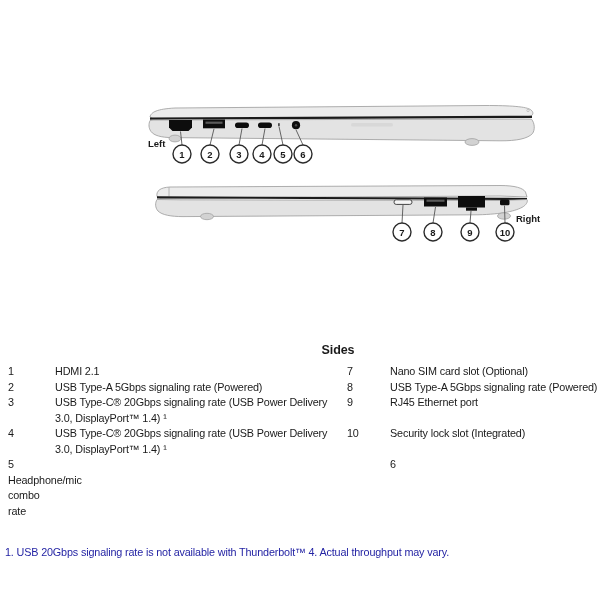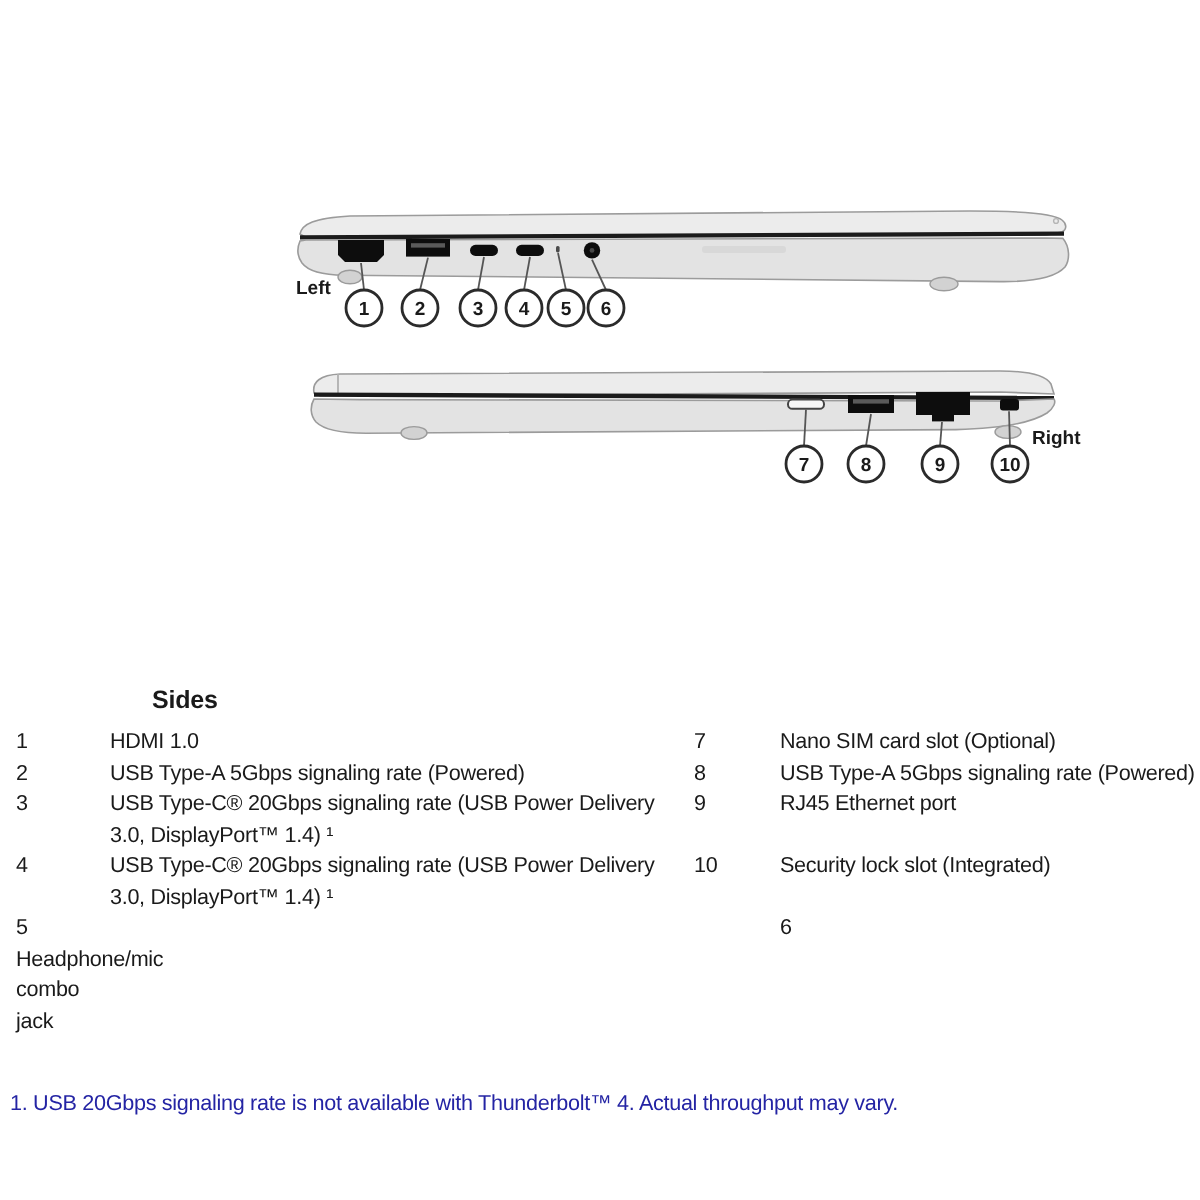--- a/index.html
+++ b/index.html
@@ -21,21 +21,21 @@
     display:grid;
     grid-template-columns:47px 292px 43px 213px;
     padding-left:8px;box-sizing:border-box;
     font-size:10.8px;line-height:15.5px;letter-spacing:-0.15px;
   }
   .ports-table .cell{align-self:start;}
   .ports-table .desc2{white-space:nowrap;}
   .table-header{
     position:absolute;left:0;top:343px;width:600px;
     padding-left:76px;box-sizing:border-box;
-    text-align:left;font-size:12.5px;font-weight:bold;letter-spacing:-0.1px;
+    text-align:center;font-size:12.5px;font-weight:bold;letter-spacing:-0.1px;
   }
   .footnote{
     position:absolute;left:5px;top:502px;width:590px;
     font-size:10.8px;letter-spacing:-0.15px;margin-top:44px;
   }
 </style>
 </head>
 <body>
 
 <div class="stage">
@@ -126,21 +126,21 @@
       <text x="355" y="55.5" class="callout-num">10</text>
     </g>
     <text x="366" y="42" class="side-label">Right</text>
   </svg>
 
   <div class="table-header">Sides</div>
 
   <div class="ports-table">
 
     <div class="cell num">1</div>
-    <div class="cell desc">HDMI 1.0</div>
+    <div class="cell desc">HDMI 2.1</div>
     <div class="cell num">7</div>
     <div class="cell desc2">Nano SIM card slot (Optional)</div>
 
     <div class="cell num">2</div>
     <div class="cell desc">USB Type-A 5Gbps signaling rate (Powered)</div>
     <div class="cell num">8</div>
     <div class="cell desc2">USB Type-A 5Gbps signaling rate (Powered)</div>
 
     <div class="cell num">3</div>
     <div class="cell desc">USB Type-C® 20Gbps signaling rate (USB Power Delivery 3.0, DisplayPort™ 1.4) ¹</div>
@@ -150,20 +150,20 @@
     <div class="cell num">4</div>
     <div class="cell desc">USB Type-C® 20Gbps signaling rate (USB Power Delivery 3.0, DisplayPort™ 1.4) ¹</div>
     <div class="cell num">10</div>
     <div class="cell desc2">Security lock slot (Integrated)</div>
 
     <div class="cell num">5</div>
     <div class="cell num"></div>
     <div class="cell desc2"></div>
 
     <div class="cell num">6</div>
-    <div class="cell desc">Headphone/mic combo jack</div>
+    <div class="cell desc">Headphone/mic combo rate</div>
     <div class="cell num"></div>
     <div class="cell desc2"></div>
   </div>
 
   <div class="footnote" style="color: rgb(36, 36, 164);">1. USB 20Gbps signaling rate is not available with Thunderbolt™ 4. Actual throughput may vary.</div>
 
 </div>
 
 </body></html>

